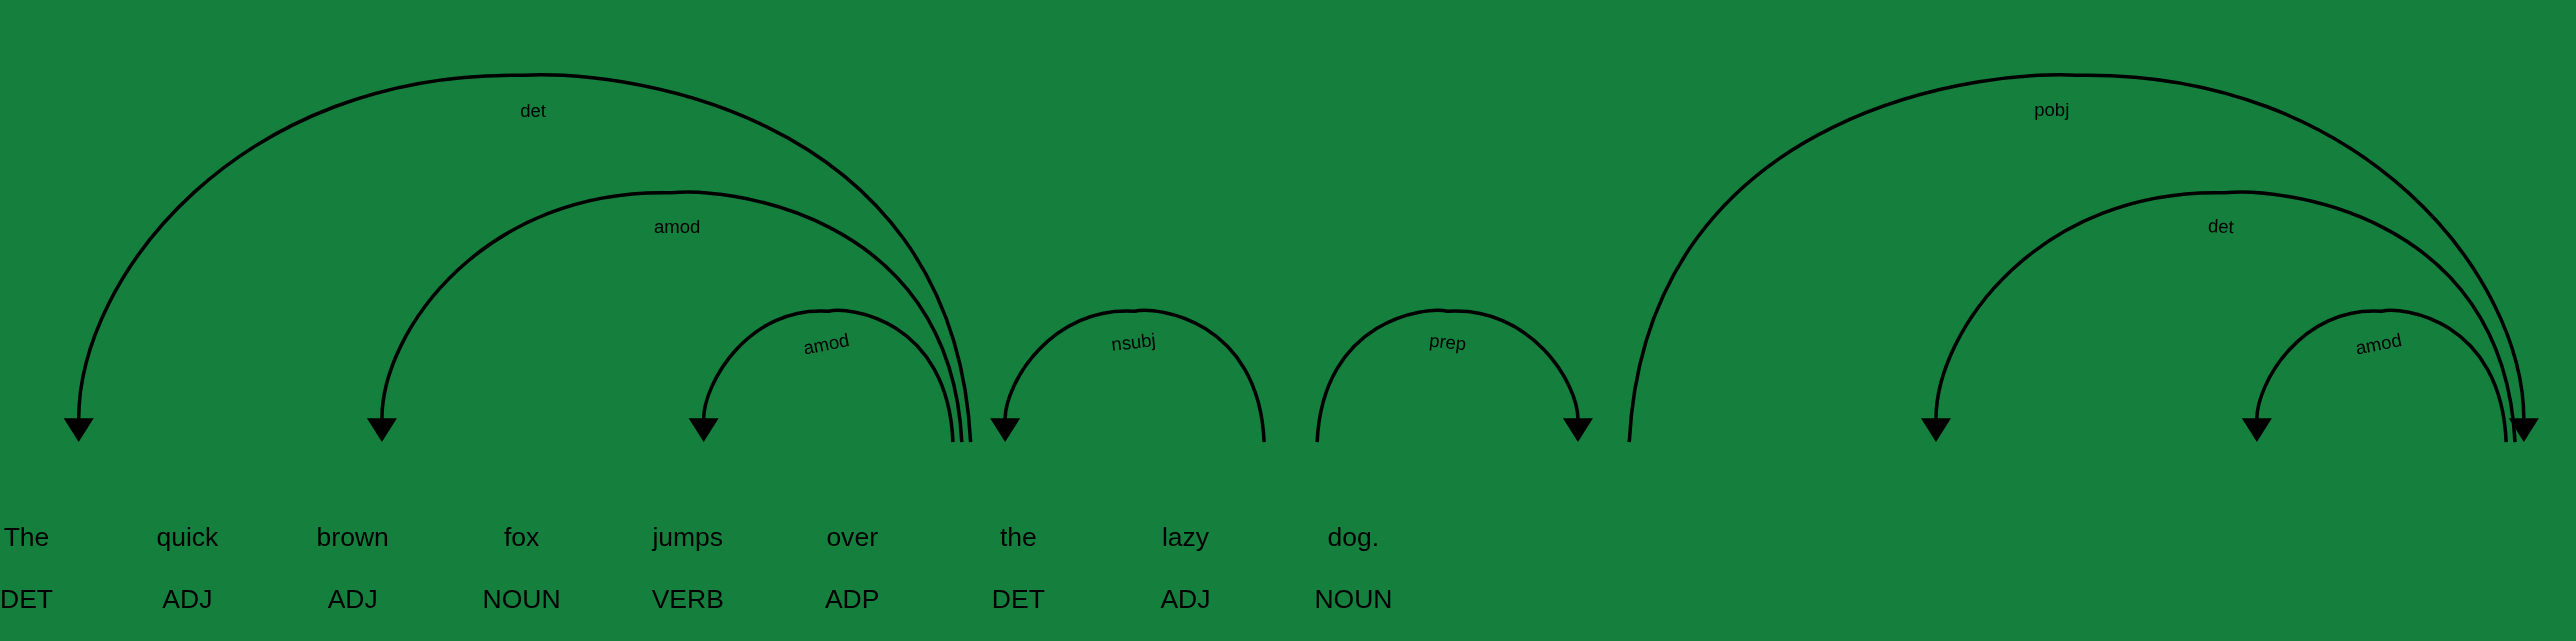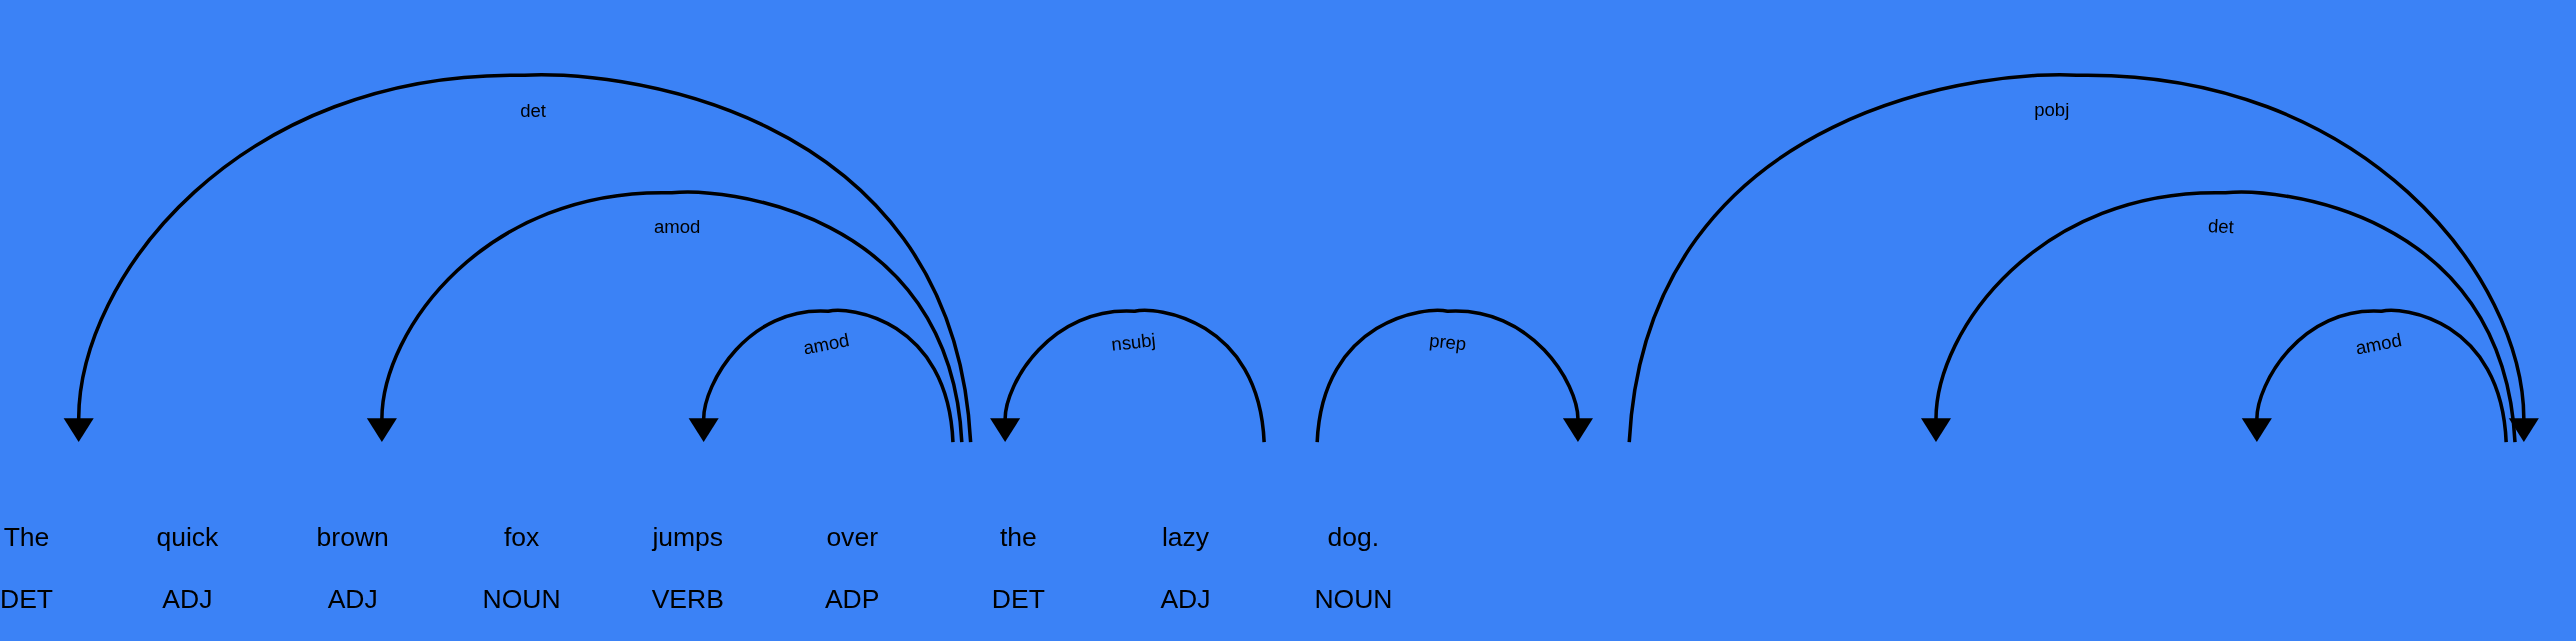--- a/index.html
+++ b/index.html
@@ -7,21 +7,21 @@
     padding: 0;
     background: #ffffff;
   }
   body {
     font-family: "Liberation Sans", sans-serif;
   }
   #dep-root {
     position: relative;
     width: 2576px;
     height: 642px;
-    background: #3b82f6;
+    background: #15803d;
     overflow: hidden;
   }
   #dep-svg {
     position: absolute;
     left: 0;
     top: 0;
     width: 2576px;
     height: 642px;
     display: block;
   }

